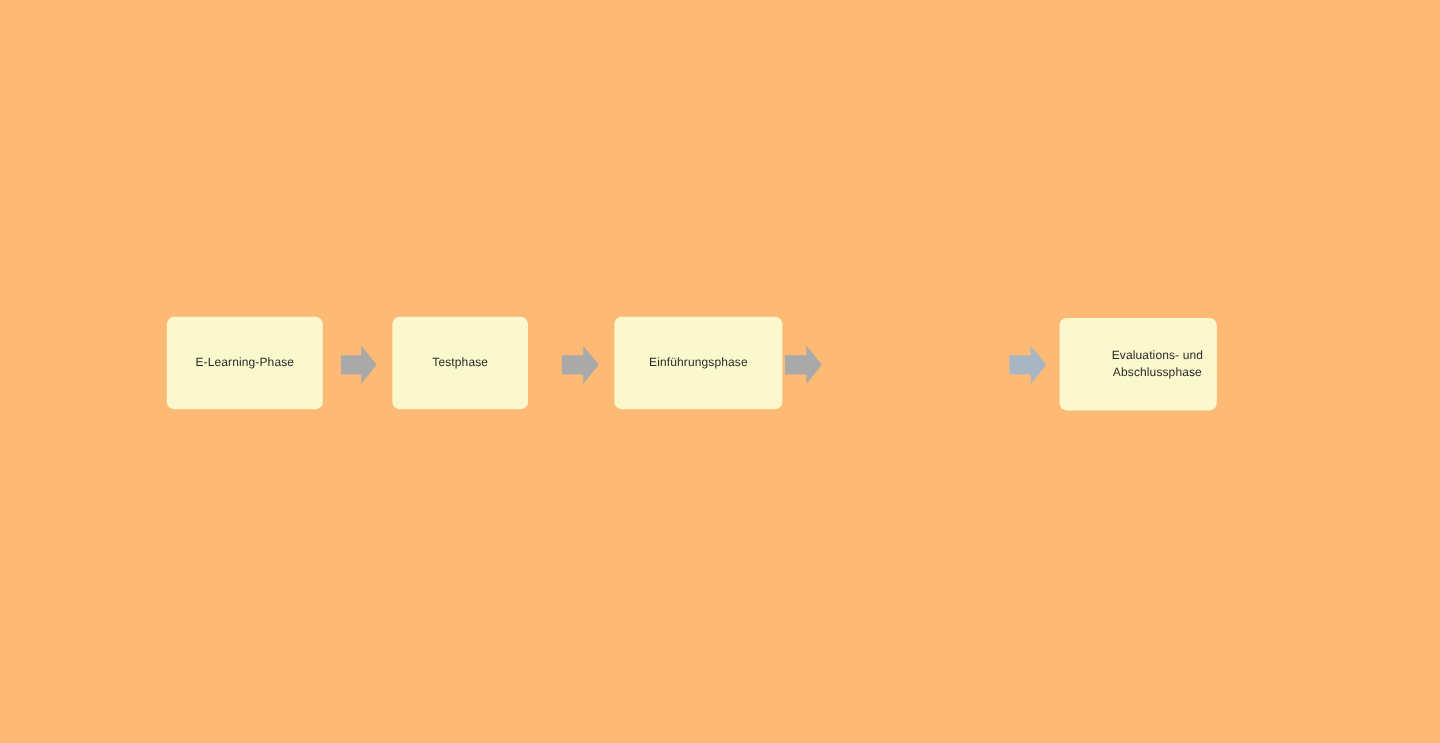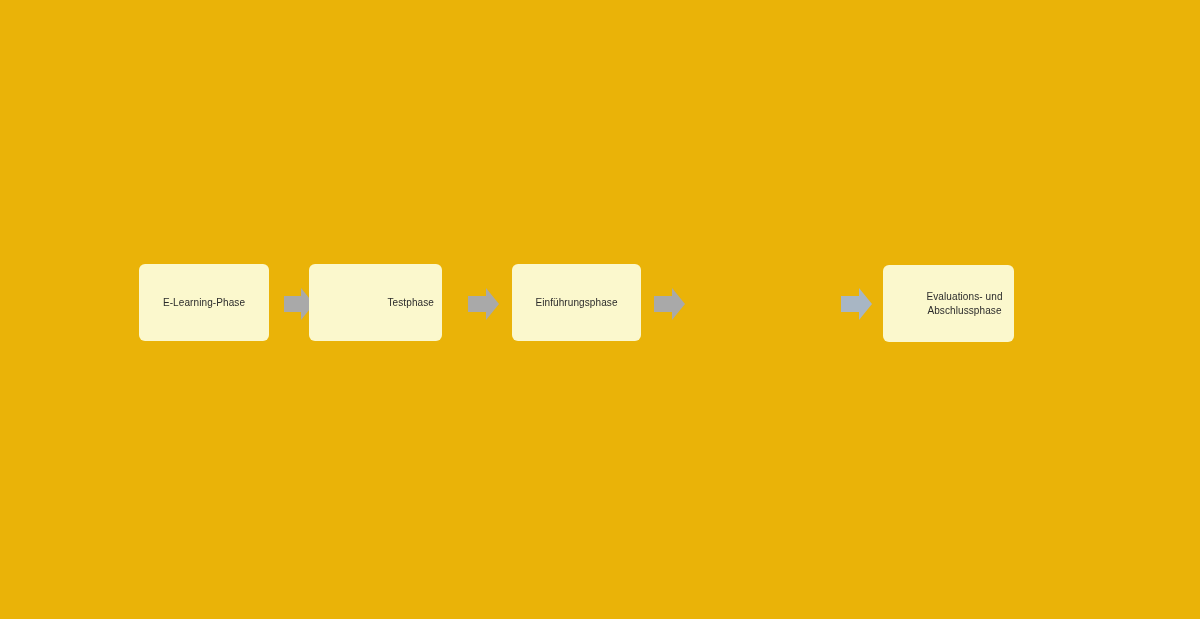--- a/index.html
+++ b/index.html
@@ -11,21 +11,21 @@
     height: 619px;
     background: #ffffff;
     font-family: "Liberation Sans", sans-serif;
     overflow: hidden;
   }
 
   #canvas {
     position: relative;
     width: 1200px;
     height: 619px;
-    background: #eab308;
+    background: #fdba74;
   }
 
   
   .phase-box {
     position: absolute;
     box-sizing: border-box;
     display: flex;
     align-items: center;
     justify-content: center;
     text-align: center;
@@ -59,31 +59,31 @@
   <div class="phase-box" style="left:139px; top:264px; width:130px; height:77px;">
     <span>E-Learning-Phase</span>
   </div>
 
   <span class="arrow" style="left:284px; top:288px; width:30px; height:32px;">
     <svg viewBox="0 0 30 32" preserveAspectRatio="none" aria-hidden="true">
       <polygon points="0,8 17,8 17,0 30,16 17,32 17,24 0,24" fill="#a9a9a9"></polygon>
     </svg>
   </span>
 
-  <div class="phase-box" style="left:309px; top:264px; width:133px; height:77px;justify-content:flex-end;">
+  <div class="phase-box" style="left:327px; top:264px; width:113px; height:77px;">
     <span>Testphase</span>
   </div>
 
   <span class="arrow" style="left:468px; top:288px; width:31px; height:32px;">
     <svg viewBox="0 0 31 32" preserveAspectRatio="none" aria-hidden="true">
       <polygon points="0,8 18,8 18,0 31,16 18,32 18,24 0,24" fill="#a9a9a9"></polygon>
     </svg>
   </span>
 
-  <div class="phase-box" style="left:512px; top:264px; width:129px; height:77px;">
+  <div class="phase-box" style="left:512px; top:264px; width:140px; height:77px;">
     <span>Einführungsphase</span>
   </div>
 
   <span class="arrow" style="left:654px; top:288px; width:31px; height:32px;">
     <svg viewBox="0 0 31 32" preserveAspectRatio="none" aria-hidden="true">
       <polygon points="0,8 18,8 18,0 31,16 18,32 18,24 0,24" fill="#a9a9a9"></polygon>
     </svg>
   </span>
 
 

